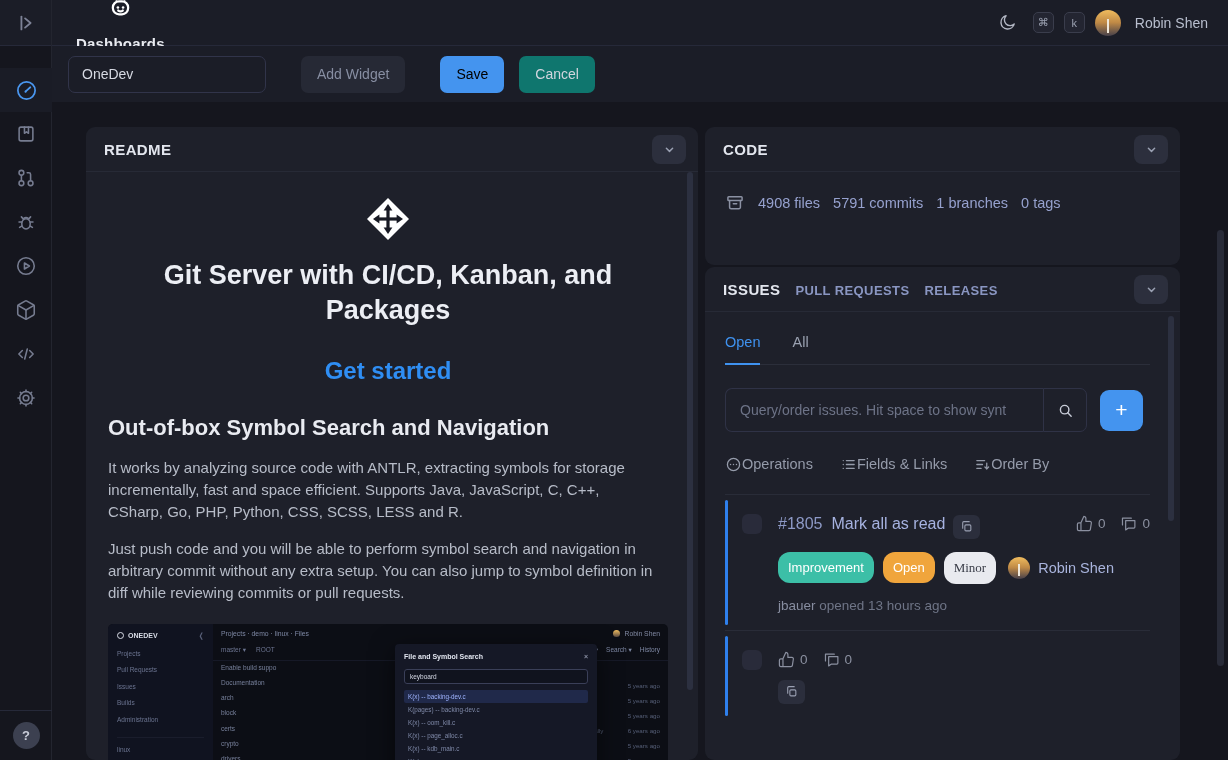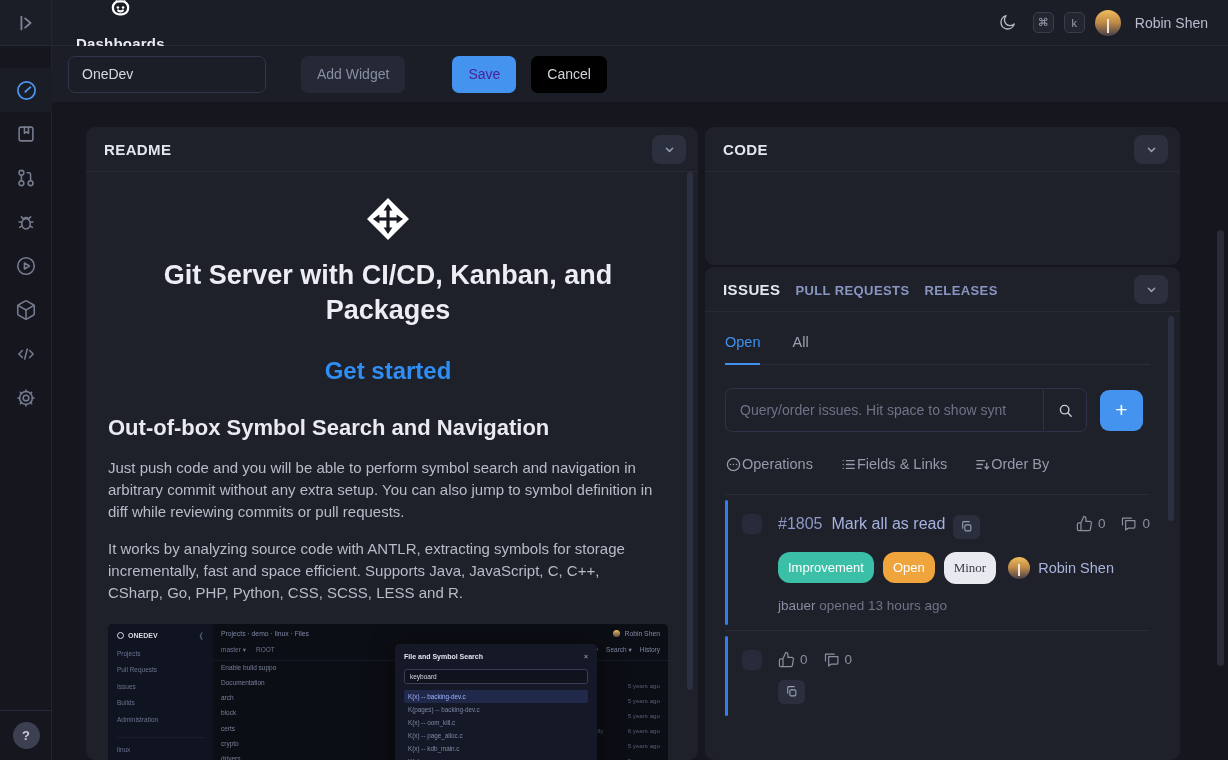--- a/index.html
+++ b/index.html
@@ -29,22 +29,22 @@
   .keycap { min-width:21px; height:21px; padding:0 4px; border:1px solid #3a3d4c; background:#232531; border-radius:5px; color:#9aa0b0; font-size:11px; display:flex; align-items:center; justify-content:center; }
   .avatar { width:26px; height:26px; border-radius:50%; background:linear-gradient(180deg,#f0bc5e 0%,#c08a46 48%,#46404a 100%); position:relative; overflow:hidden; flex:none; cursor:pointer; }
   .avatar::after { content:""; position:absolute; left:46%; top:35%; width:2px; height:55%; background:#efe8da; }
   .user-name { color:#b9bfcf; font-size:14px; margin-left:4px; cursor:pointer; }
 
   
   .toolbar { position:absolute; left:52px; top:46px; right:0; height:56px; background:#1b1d27; display:flex; align-items:center; padding:0 16px; }
   .name-input { width:198px; height:37px; background:transparent; border:1px solid #31344a; border-radius:7px; color:#d6d9e2; font-size:14px; padding:0 13px; font-family:inherit; outline:none; }
   .btn { height:37px; border:none; border-radius:7px; font-size:14px; font-family:inherit; padding:0 16px; cursor:pointer; }
   .btn-ghost { background:#262935; color:#878ea2; margin-left:35px; }
-  .btn-primary { background:#4494ef; color:#4c1d95; margin-left:47px; }
-  .btn-cancel { background:#000000; color:#d2d5de; margin-left:15px; }
+  .btn-primary { background:#4494ef; color:#000000; margin-left:35px; }
+  .btn-cancel { background:#0f766e; color:#d2d5de; margin-left:15px; }
 
   
   .main { position:absolute; left:52px; top:102px; right:0; bottom:0; background:#15161e; }
   .panel { position:absolute; background:#1e202a; border-radius:9px; overflow:hidden; }
   .panel-head { height:45px; display:flex; align-items:center; padding:0 12px 0 18px; border-bottom:1px solid #272a36; }
   .panel-title { font-size:15px; font-weight:700; color:#e3e6ee; letter-spacing:.4px; }
   .collapse-btn { margin-left:auto; width:34px; height:29px; background:#2c2f3d; border:none; border-radius:8px; color:#9aa0b2; display:flex; align-items:center; justify-content:center; cursor:pointer; }
 
   
   .panel-readme { left:34px; top:25px; width:612px; height:633px; }
@@ -294,22 +294,22 @@
               <polygon points="8,23 14.4,18.6 14.4,27.4"></polygon>
               <polygon points="38,23 31.6,18.6 31.6,27.4"></polygon>
               <rect x="21.4" y="13" width="3.2" height="20"></rect>
               <rect x="13" y="21.4" width="20" height="3.2"></rect>
             </g>
           </svg>
       </div>
       <div class="readme-h1">Git Server with CI/CD, Kanban, and Packages</div>
       <a class="readme-link">Get started</a>
       <div class="readme-h2">Out-of-box Symbol Search and Navigation</div>
+      <p class="readme-p">It works by analyzing source code with ANTLR, extracting symbols for storage incrementally, fast and space efficient. Supports Java, JavaScript, C, C++, CSharp, Go, PHP, Python, CSS, SCSS, LESS and R.</p>
       <p class="readme-p">Just push code and you will be able to perform symbol search and navigation in arbitrary commit without any extra setup. You can also jump to symbol definition in diff while reviewing commits or pull requests.</p>
-      <p class="readme-p">It works by analyzing source code with ANTLR, extracting symbols for storage incrementally, fast and space efficient. Supports Java, JavaScript, C, C++, CSharp, Go, PHP, Python, CSS, SCSS, LESS and R.</p>
 
       <div class="mini">
         <div class="mini-side">
           <div class="mini-logo">
             <span class="mini-logo-dot"></span>
             <span>ONEDEV</span>
             <span class="mini-collapse">❬</span>
           </div>
           <div class="mini-nav">
               <div>Projects</div>
@@ -391,20 +391,33 @@
   <div class="panel panel-code">
     <div class="panel-head">
       <span class="panel-title">CODE</span>
       <button class="collapse-btn">
         <span>
           <svg width="15" height="15" viewBox="0 0 24 24" fill="none" stroke="currentColor" stroke-width="2.3" stroke-linecap="round" stroke-linejoin="round">
               <polyline points="7,10 12,15 17,10"></polyline>
             </svg>
         </span>
       </button>
+    </div>
+    <div class="code-body">
+      <span class="code-icon">
+        <svg width="20" height="20" viewBox="0 0 24 24" fill="none" stroke="currentColor" stroke-width="1.8" stroke-linecap="round" stroke-linejoin="round">
+            <rect x="3.5" y="4.5" width="17" height="4.5" rx="1"></rect>
+            <path d="M5.5 9v8a1.8 1.8 0 0 0 1.8 1.8h9.4a1.8 1.8 0 0 0 1.8-1.8V9"></path>
+            <line x1="10" y1="13" x2="14" y2="13"></line>
+          </svg>
+      </span>
+      <a class="code-stat">4908 files</a>
+      <a class="code-stat">5791 commits</a>
+      <a class="code-stat">1 branches</a>
+      <a class="code-stat">0 tags</a>
     </div>
   </div>
 
   <div class="panel panel-issues">
     <div class="panel-head">
       <span class="issues-head-links">
         <span class="panel-title">ISSUES</span>
         <span class="head-link">PULL REQUESTS</span>
         <span class="head-link">RELEASES</span>
       </span>

